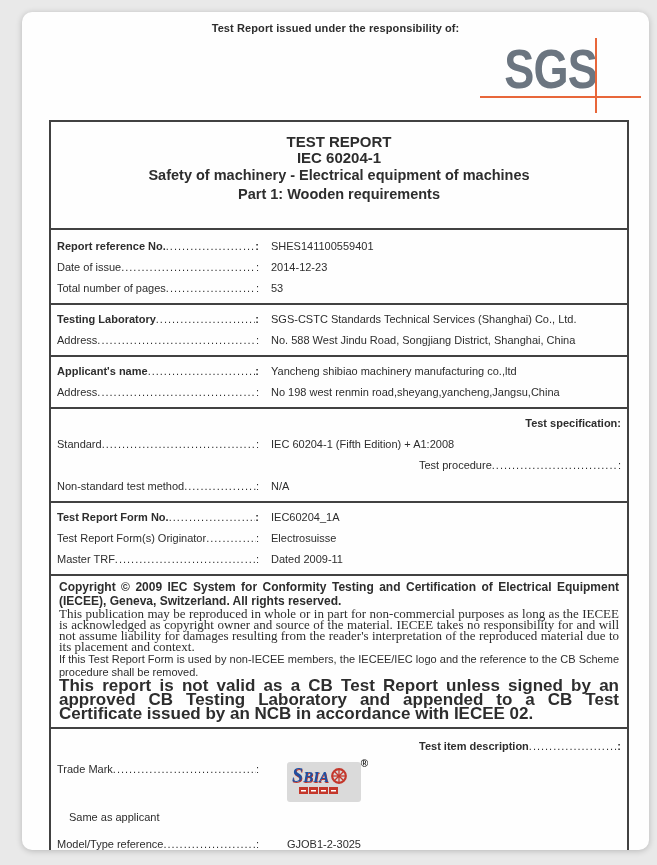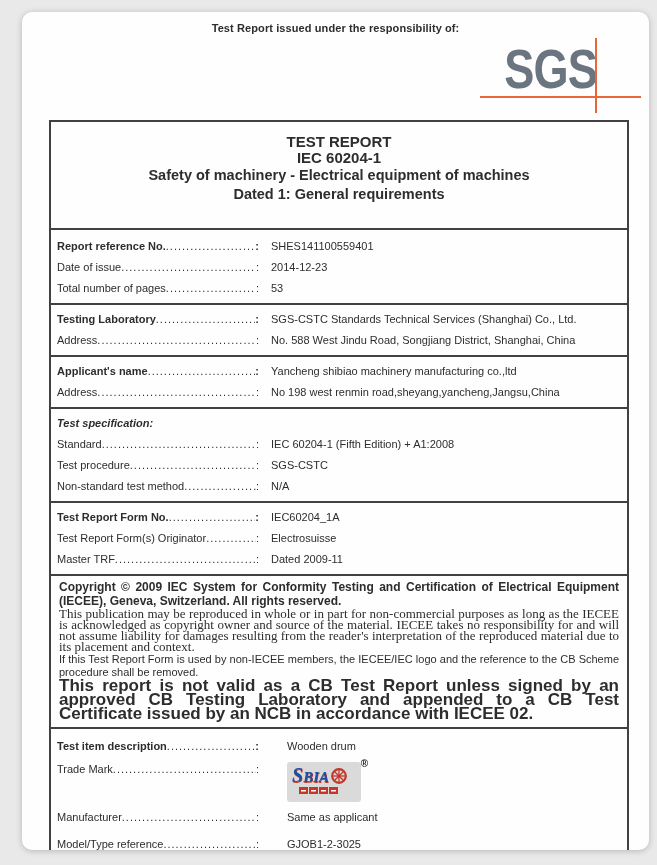--- a/index.html
+++ b/index.html
@@ -52,32 +52,32 @@
   }
   .tsection { border-top:2px solid #414141; }
   .tsection:first-child { border-top:none; }
 
   .title-block { text-align:center; font-weight:bold; padding:12px 10px 24px; }
   .title-sm { font-size:15px; line-height:16px; }
   .title-lg { font-size:14.5px; line-height:19px; }
 
   .sec { padding:4px 0; }
   .sec-a { padding-top:6px; }
-  .row { display:flex; align-items:flex-start; padding:3px 6px; line-height:15px; }
+  .row { display:flex; align-items:flex-start; padding:3px 6px; line-height:15px;justify-content:flex-end; }
   .lbl { width:202px; min-width:202px; display:flex; }
   .lbl::after { content:":"; }
   .lbl .txt { white-space:nowrap; }
   .dots { flex:1; overflow:hidden; white-space:nowrap; font-weight:normal; }
   .dots::after {
     content:"......................................................................................";
     letter-spacing:1px;
   }
   .b .lbl { font-weight:bold; }
   .val { flex:1; padding-left:12px; }
-  .row.heading { font-weight:bold;font-style:italic; }
+  .row.heading { font-weight:bold; }
 
   
   .copyright { padding:4px 8px 6px; }
   .cp-head { font-weight:bold; font-size:12px; line-height:14px; text-align:justify; }
   .cp-small { font-size:13px; line-height:11px; text-align:justify;font-family:Liberation Serif, serif; }
   .cp-reg { font-size:11px; line-height:13px; text-align:justify; margin-top:1px; }
   .cp-valid { font-weight:bold; font-size:17px; line-height:14px; text-align:justify; }
 
   
   .sec-g .row { padding:6px 6px;gap:16px; }
@@ -120,21 +120,21 @@
   <div class="sgs-text">SGS</div>
   <div class="sgs-h-rule"></div>
   <div class="sgs-v-rule"></div>
 
   <div class="report-table">
 
     <div class="tsection title-block">
       <div class="title-sm">TEST REPORT</div>
       <div class="title-sm">IEC 60204-1</div>
       <div class="title-lg">Safety of machinery - Electrical equipment of machines</div>
-      <div class="title-lg">Dated 1: General requirements</div>
+      <div class="title-lg">Part 1: Wooden requirements</div>
     </div>
 
     <div class="tsection sec sec-a">
       <div class="row b">
         <span class="lbl">
             <span class="txt">Report reference No.</span>
             <span class="dots"></span>
           </span>
         <span class="val">SHES141100559401</span>
       </div>
@@ -197,21 +197,20 @@
             <span class="txt">Standard </span>
             <span class="dots"></span>
           </span>
         <span class="val">IEC 60204-1 (Fifth Edition) + A1:2008</span>
       </div>
       <div class="row">
         <span class="lbl">
             <span class="txt">Test procedure </span>
             <span class="dots"></span>
           </span>
-        <span class="val">SGS-CSTC</span>
       </div>
       <div class="row">
         <span class="lbl">
             <span class="txt">Non-standard test method</span>
             <span class="dots"></span>
           </span>
         <span class="val">N/A</span>
       </div>
     </div>
 
@@ -245,21 +244,20 @@
       <p class="cp-reg">If this Test Report Form is used by non-IECEE members, the IECEE/IEC logo and the reference to the CB Scheme procedure shall be removed.</p>
       <p class="cp-valid">This report is not valid as a CB Test Report unless signed by an approved CB Testing Laboratory and appended to a CB Test Certificate issued by an NCB in accordance with IECEE 02.</p>
     </div>
 
     <div class="tsection sec sec-g">
       <div class="row b">
         <span class="lbl">
             <span class="txt">Test item description </span>
             <span class="dots"></span>
           </span>
-        <span class="val">Wooden drum</span>
       </div>
       <div class="row row-trademark">
         <span class="lbl">
             <span class="txt">Trade Mark </span>
             <span class="dots"></span>
           </span>
         <span class="val">
           <span class="tm-box" style="display:block;">
             <span class="tm-top">
               <span class="tm-text">SBIA</span>
@@ -278,24 +276,20 @@
                 <span></span>
                 <span></span>
                 <span></span>
                 <span></span>
               </span>
             <span class="tm-reg">®</span>
           </span>
         </span>
       </div>
       <div class="row">
-        <span class="lbl">
-            <span class="txt">Manufacturer </span>
-            <span class="dots"></span>
-          </span>
         <span class="val">Same as applicant</span>
       </div>
       <div class="row">
         <span class="lbl">
             <span class="txt">Model/Type reference </span>
             <span class="dots"></span>
           </span>
         <span class="val">GJOB1-2-3025</span>
       </div>
       <div class="row">

